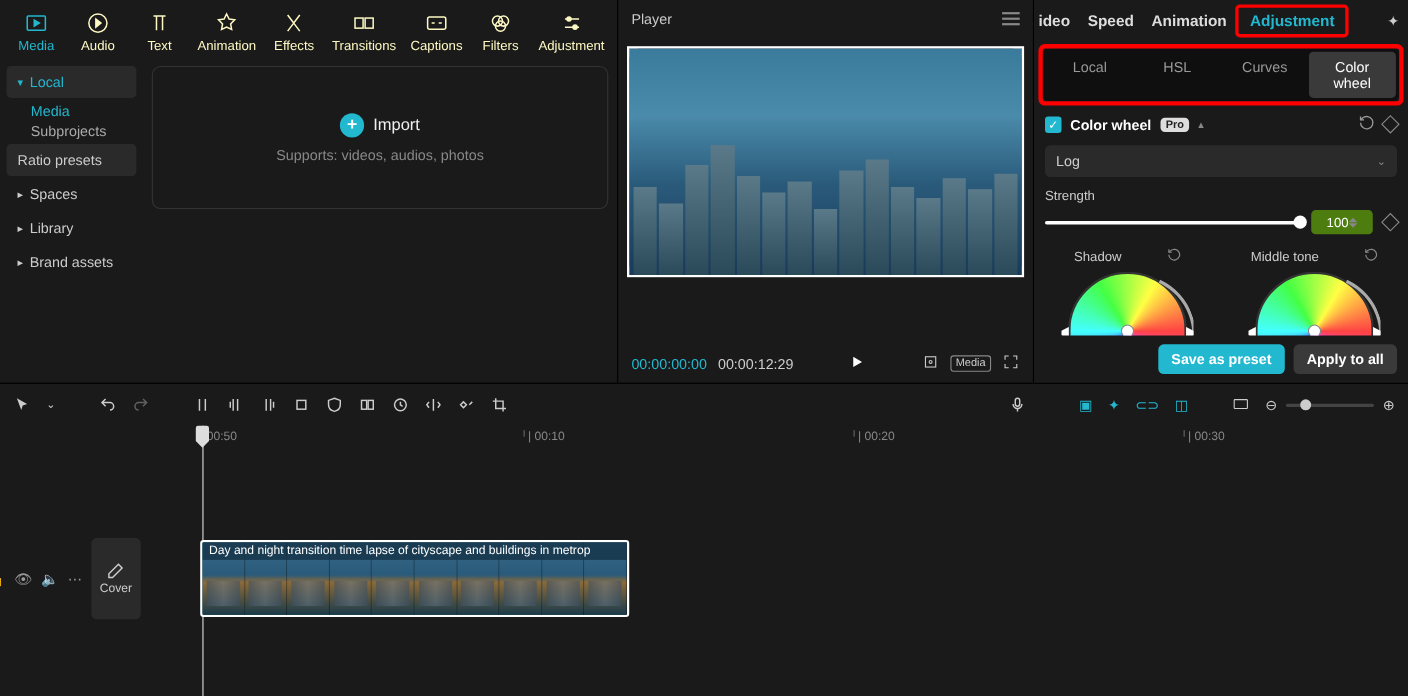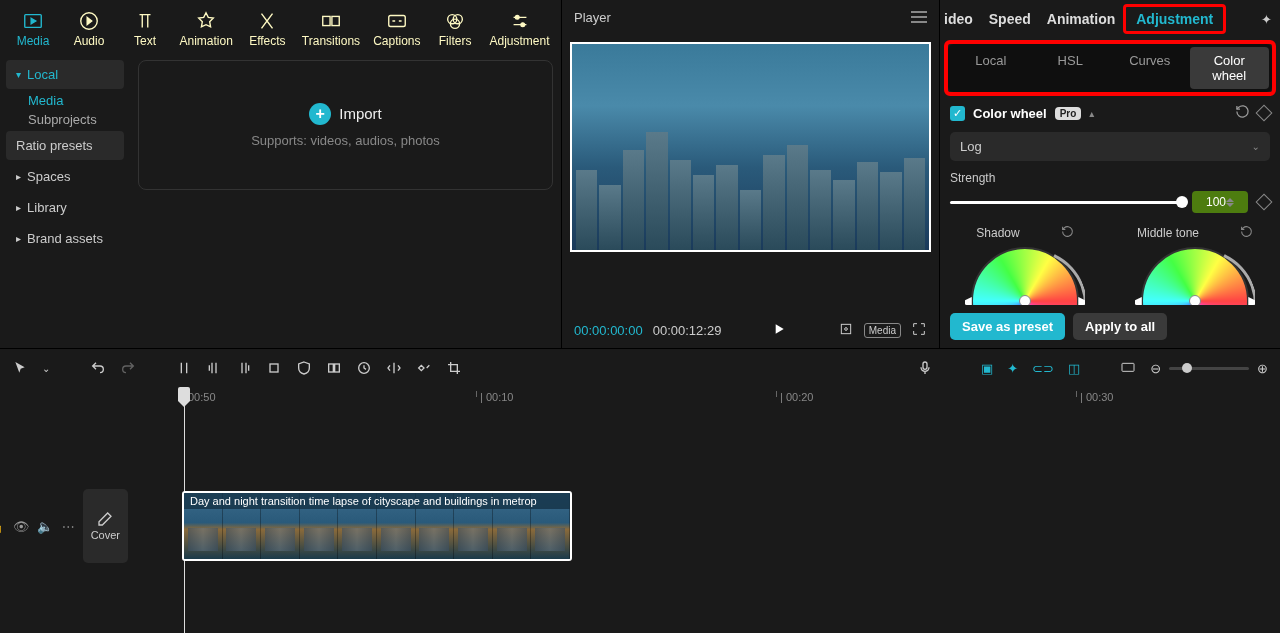--- a/index.html
+++ b/index.html
@@ -99,21 +99,21 @@
 .wheel-label { color: #ccc; font-size: 12px; }
 .wheel-reset { color: #888; cursor: pointer; }
 .wheel-wrap { position: relative; width: 120px; height: 70px; overflow: hidden; }
 .wheel { position: absolute; top: 0; left: 6px; width: 108px; height: 108px; border-radius: 50%; background: conic-gradient(from 90deg, #ff4444, #ff44ff, #4444ff, #44ffff, #44ff44, #ffff44, #ff4444); border: 2px solid #333; }
 .wheel-center { position: absolute; top: 48px; left: 54px; width: 12px; height: 12px; border-radius: 50%; background: #fff; border: 1px solid #888; }
 .wheel-arc { position: absolute; top: 2px; right: -2px; width: 112px; height: 112px; border: 3px solid transparent; border-right-color: #aaa; border-radius: 50%; transform: rotate(-20deg); }
 .wheel-arrow { position: absolute; top: 46px; font-size: 14px; color: #fff; }
 .wheel-arrow.l { left: -4px; }
 .wheel-arrow.r { right: -4px; }
 
-.panel-footer { display: flex; gap: 8px; padding: 8px 10px; }
+.panel-footer { display: flex; gap: 8px; padding: 8px 10px; justify-content: flex-end; }
 .btn { padding: 6px 12px; border-radius: 5px; font-size: 13px; font-weight: 600; cursor: pointer; border: none; }
 .btn-cyan { background: #22b8cf; color: #fff; }
 .btn-gray { background: #3a3a3a; color: #fff; }
 
 
 .tl-toolbar { display: flex; align-items: center; height: 38px; padding: 0 12px; gap: 14px; color: #ccc; }
 .tl-tool { cursor: pointer; display: flex; align-items: center; }
 .tl-tool svg { width: 16px; height: 16px; }
 .tl-sep { flex: 1; }
 .tl-zoom { display: flex; align-items: center; gap: 8px; }

